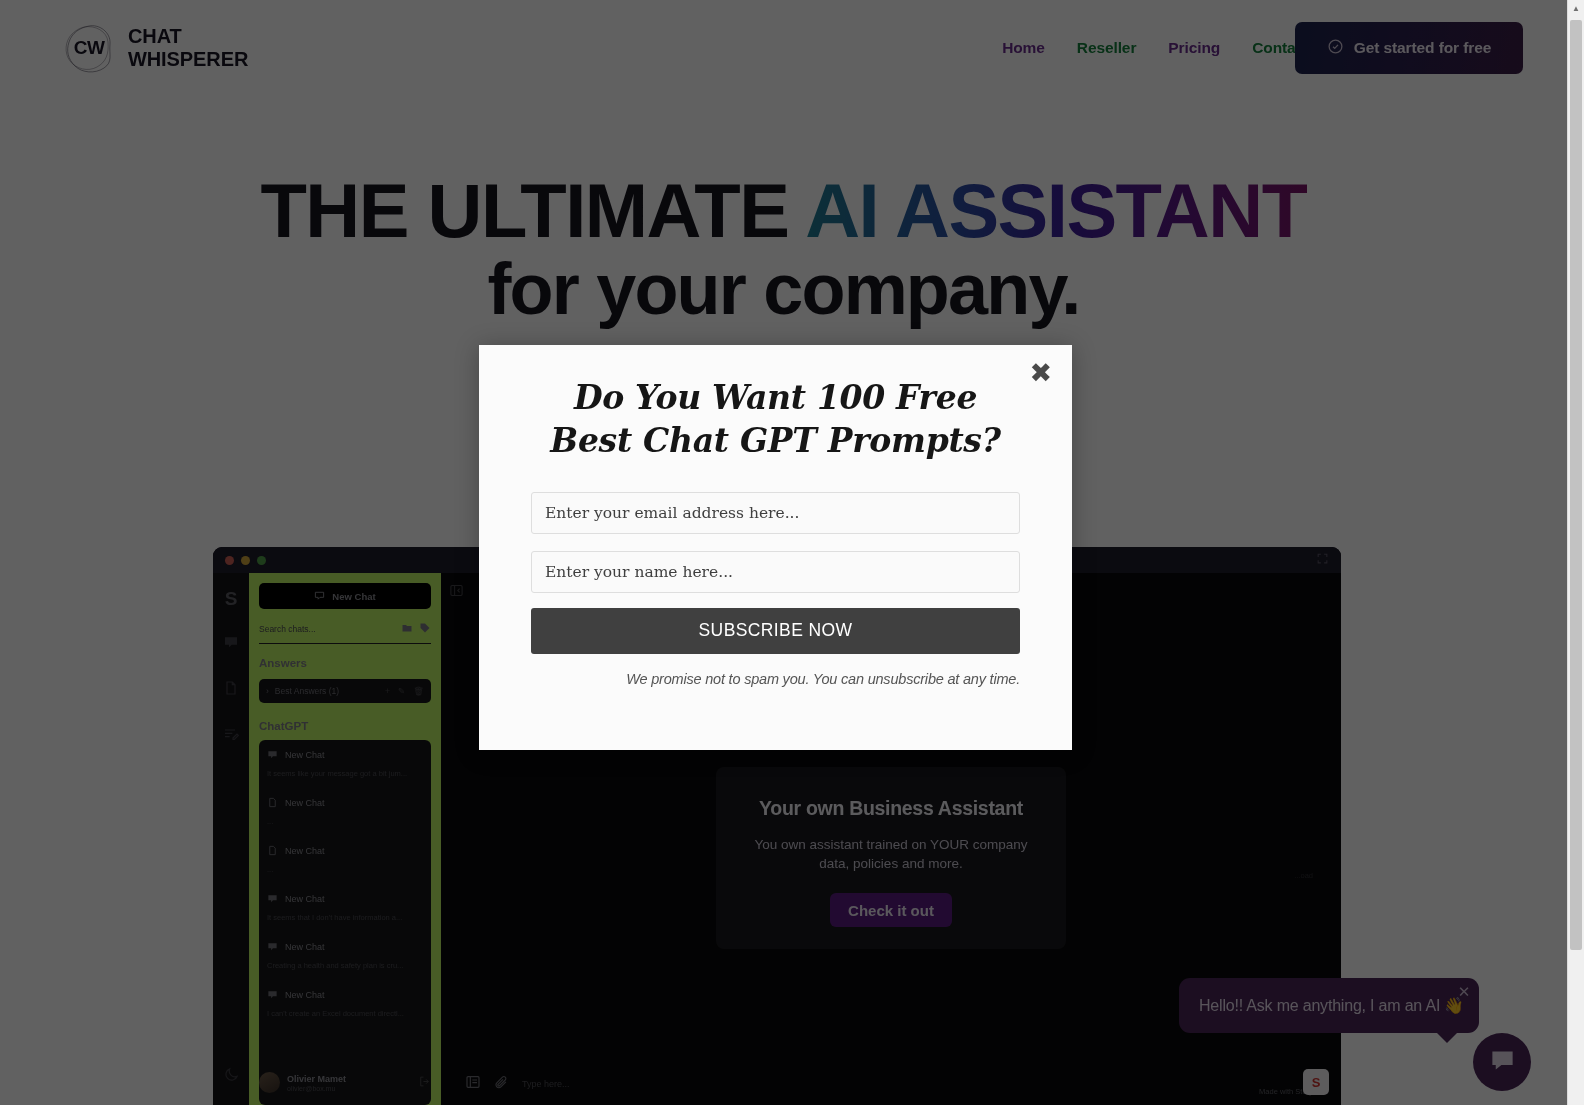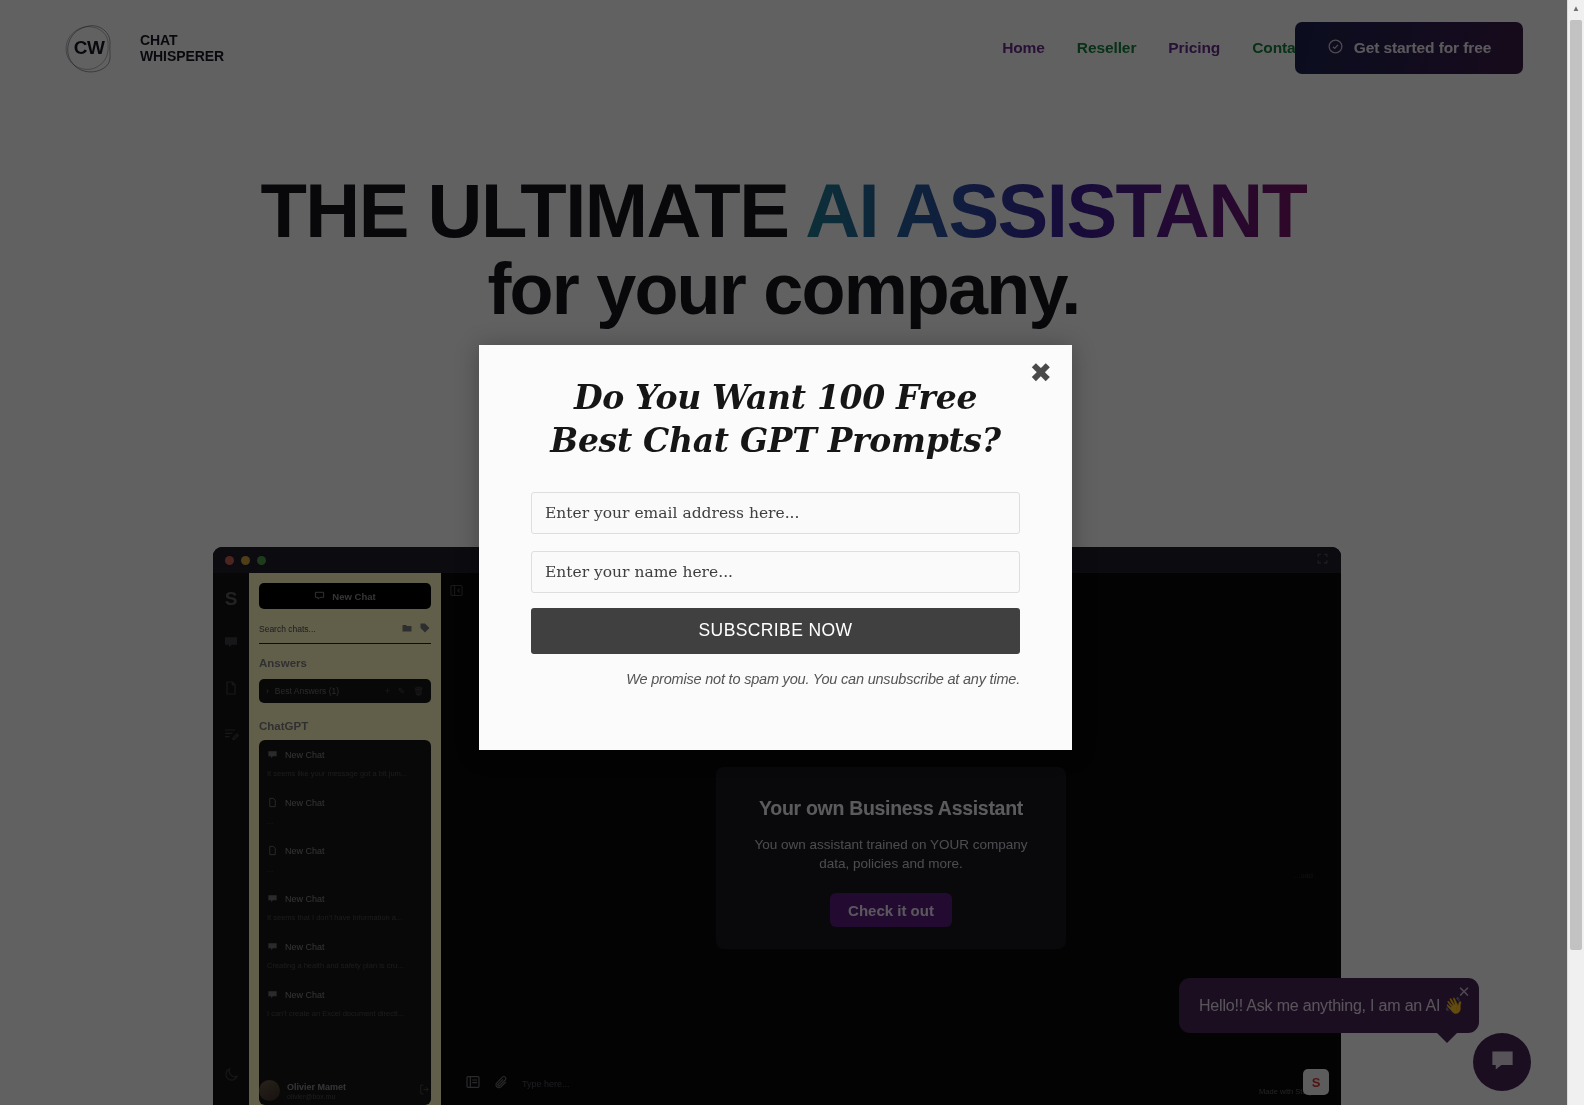--- a/index.html
+++ b/index.html
@@ -36,27 +36,26 @@
     flex: 0 0 auto;
   }
   .brand-mark svg { position: absolute; inset: 0; }
   .brand-mark span {
     position: relative;
     font-size: 19px; font-weight: 800;
     letter-spacing: -0.5px;
     color: #1a1726;
   }
   .brand-text {
-    font-size: 14px;
+    font-size: 20px;
     font-weight: 800;
     line-height: 1.17;
     letter-spacing: -0.1px;
     color: #1a1726;
     text-transform: uppercase;
-    margin-left: 12px;
   }
   .nav {
     margin-left: auto;
     display: flex;
     align-items: center;
     gap: 32px;
     transform: translateX(-190px);
   }
   .nav a {
     font-size: 15.5px;
@@ -159,21 +158,21 @@
   }
   .rail-logo {
     font-size: 19px; font-weight: 800; color: #5b5b61;
     line-height: 1;
   }
   .rail-icon { opacity: .32; }
   .rail-moon { margin-top: auto; margin-bottom: 18px; opacity: .3; }
 
   .side {
     width: 192px;
-    background: #fef9c3;
+    background: #bef264;
     padding: 10px 10px 0 10px;
     display: flex; flex-direction: column;
   }
   .newchat {
     height: 26px;
     background: #000;
     border-radius: 5px;
     display: flex; align-items: center; justify-content: center;
     gap: 7px;
     color: #8d8d94;
@@ -271,21 +270,21 @@
     font-size: 7.5px; color: #2e2e34;
   }
 
   .demo-bottom {
     position: absolute;
     left: 0; right: 0; bottom: 0;
     height: 46px;
     display: flex; align-items: center;
   }
   .user-block {
-    position: absolute; left: 36px; bottom: 4px;
+    position: absolute; left: 36px; bottom: 12px;
     width: 192px;
     display: flex; align-items: center; gap: 7px;
     padding: 0 10px;
   }
   .avatar {
     width: 21px; height: 21px; border-radius: 50%;
     background: linear-gradient(150deg,#6d5a48,#3a2f28);
     flex: 0 0 auto;
   }
   .user-name { font-size: 9px; color: #8d8d95; font-weight: 600; line-height: 1.35; }

